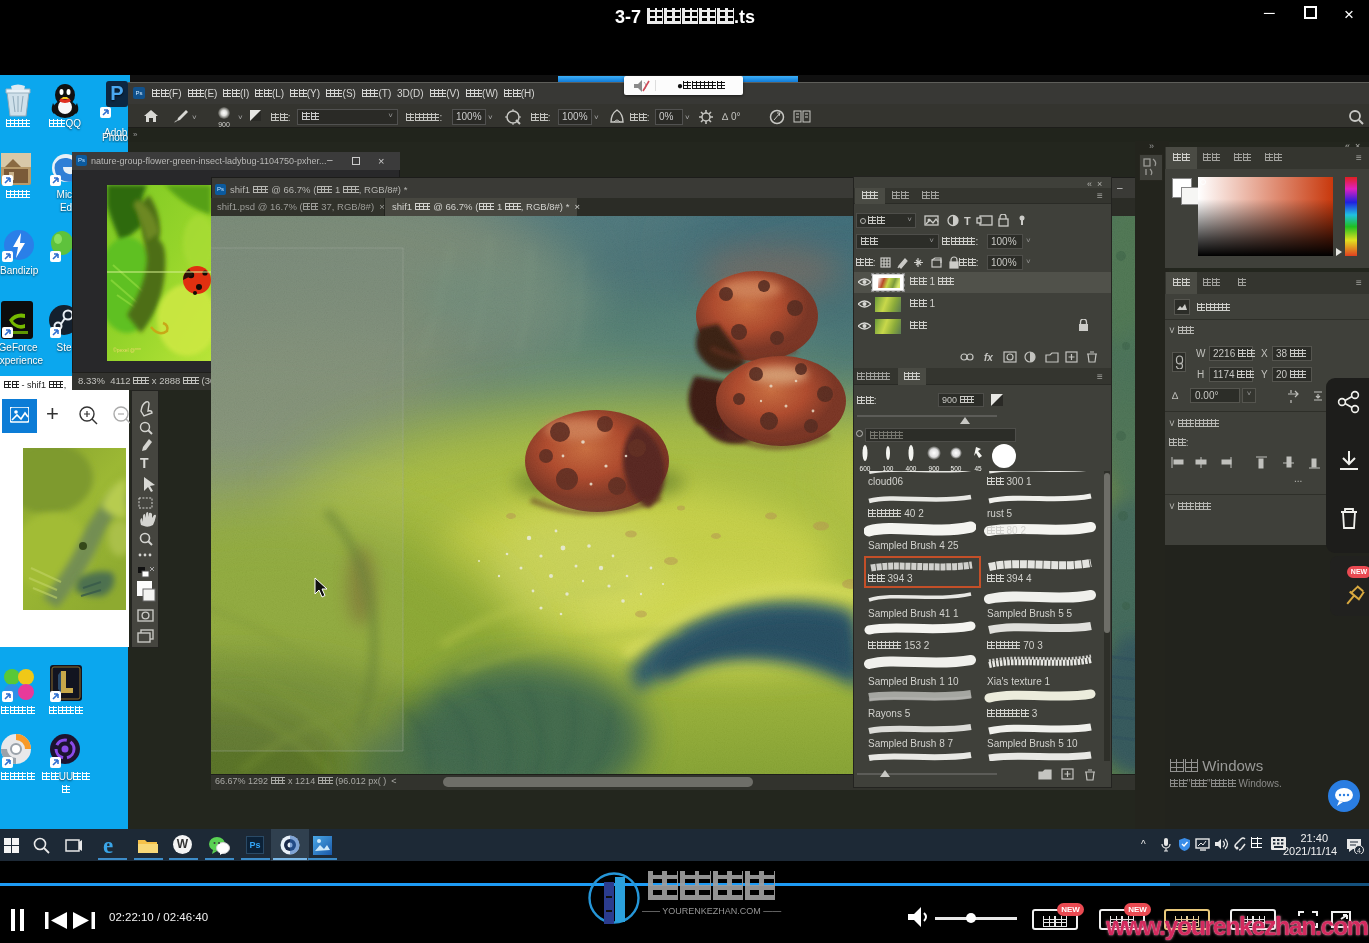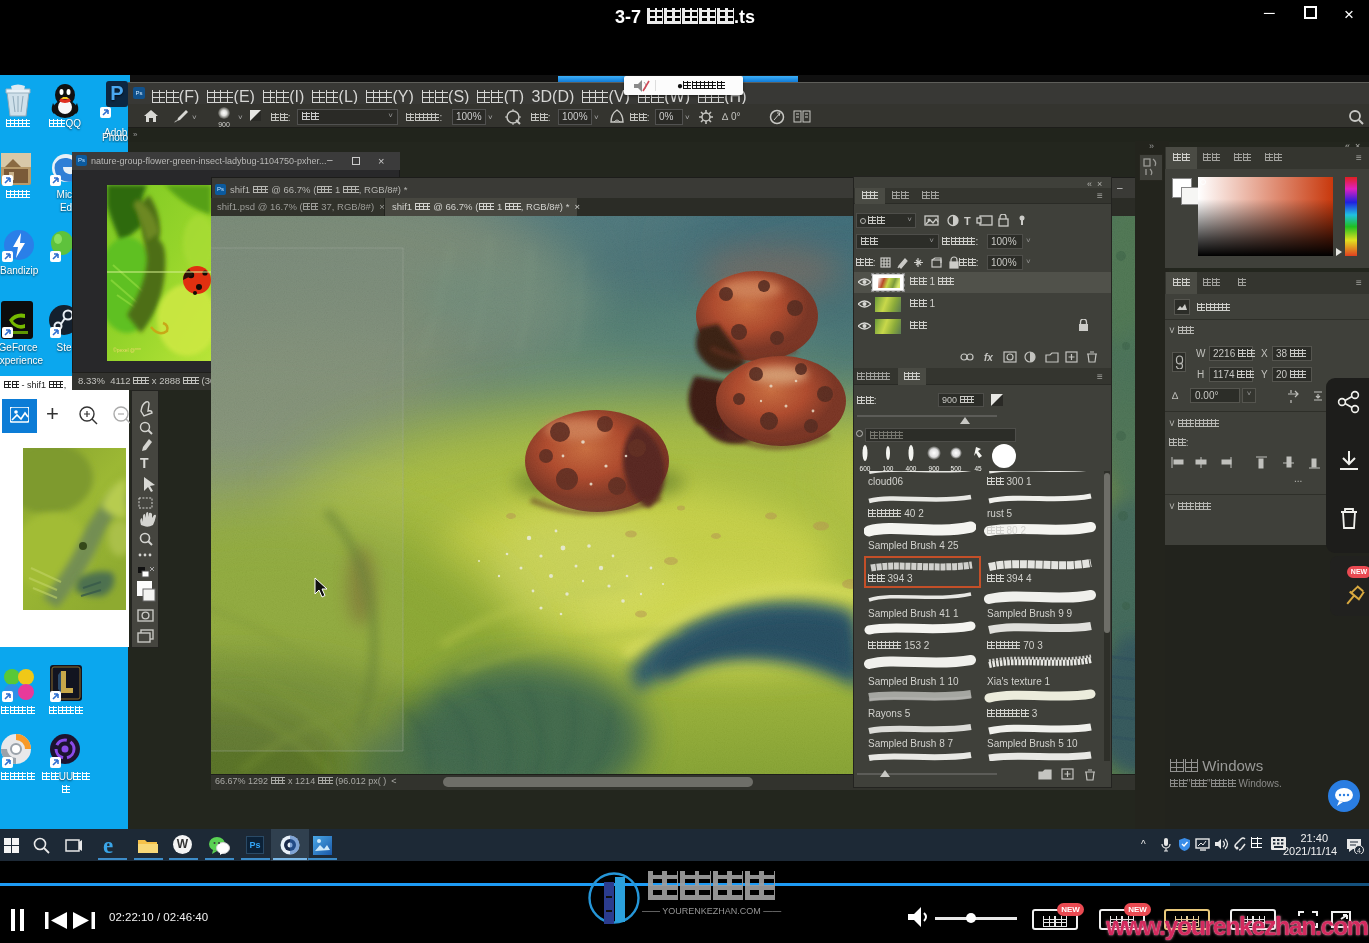--- a/index.html
+++ b/index.html
@@ -169,21 +169,21 @@
       </svg>
     <svg class="abs" style="left:50px;top:682px" width="11" height="11">
         <rect width="11" height="11" rx="2" fill="#fff"></rect>
         <path d="M3 8 L8 3 M8 3 h-4 M8 3 v4" stroke="#2f6fd0" stroke-width="1.6" fill="none"></path>
       </svg>
   </div>
   <div id="pschrome">
 
     <div class="abs" style="left:128px;top:7px;width:1241px;height:22px;background:#383835;border-top:1px solid #5e5e5a"></div>
     <div class="abs" style="left:133px;top:12px;width:12px;height:12px;background:#10518c;border-radius:2px;color:#cfe8ff;font-size:6px;text-align:center;line-height:12px">Ps</div>
-    <div class="abs" style="left:152px;top:13px;color:#d6d6d4;font-size:16px;white-space:nowrap">
+    <div class="abs" style="left:152px;top:13px;color:#d6d6d4;font-size:10px;white-space:nowrap">
       <span style="margin-right:3px"><span class="zs"></span><span class="zs"></span>(F)</span>
       <span style="margin-right:3px"><span class="zs"></span><span class="zs"></span>(E)</span>
       <span style="margin-right:3px"><span class="zs"></span><span class="zs"></span>(I)</span>
       <span style="margin-right:3px"><span class="zs"></span><span class="zs"></span>(L)</span>
       <span style="margin-right:3px"><span class="zs"></span><span class="zs"></span>(Y)</span>
       <span style="margin-right:3px"><span class="zs"></span><span class="zs"></span>(S)</span>
       <span style="margin-right:3px"><span class="zs"></span><span class="zs"></span>(T)</span>
       <span style="margin-right:3px">3D(D)</span>
       <span style="margin-right:3px"><span class="zs"></span><span class="zs"></span>(V)</span>
       <span style="margin-right:3px"><span class="zs"></span><span class="zs"></span>(W)</span>
@@ -835,21 +835,21 @@
         </svg>
       <div class="abs" style="left:14px;top:102px"><span class="zs"></span><span class="zs"></span> 394 3</div>
       <div class="abs" style="left:133px;top:102px"><span class="zs"></span><span class="zs"></span> 394 4</div>
       <svg class="abs" style="left:10px;top:117px" width="112" height="18">
           <path d="M5 12 C30 4 70 14 107 6" fill="none" stroke="#e8e8e4" stroke-width="3.5"></path>
         </svg>
       <svg class="abs" style="left:130px;top:117px" width="112" height="18">
           <path d="M5 11 C35 4 75 14 107 7" fill="none" stroke="#f0f0ec" stroke-width="10" stroke-linecap="round"></path>
         </svg>
       <div class="abs" style="left:14px;top:137px">Sampled Brush 41 1</div>
-      <div class="abs" style="left:133px;top:137px">Sampled Brush 9 9</div>
+      <div class="abs" style="left:133px;top:137px">Sampled Brush 5 5</div>
       <svg class="abs" style="left:10px;top:148px" width="112" height="18">
           <path d="M5 11 C30 5 70 14 107 7" fill="none" stroke="#f4f4f0" stroke-width="9" stroke-linecap="round"></path>
         </svg>
       <svg class="abs" style="left:130px;top:148px" width="112" height="18">
           <path d="M5 11 C35 4 75 13 107 7" fill="none" stroke="#e0e0dc" stroke-width="8"></path>
         </svg>
       <div class="abs" style="left:14px;top:169px"><span class="zs"></span><span class="zs"></span><span class="zs"></span><span class="zs"></span> 153 2</div>
       <div class="abs" style="left:133px;top:169px"><span class="zs"></span><span class="zs"></span><span class="zs"></span><span class="zs"></span> 70 3</div>
       <svg class="abs" style="left:10px;top:182px" width="112" height="18">
           <path d="M5 11 C30 4 70 14 107 7" fill="none" stroke="#f0f0ec" stroke-width="10" stroke-linecap="round"></path>

